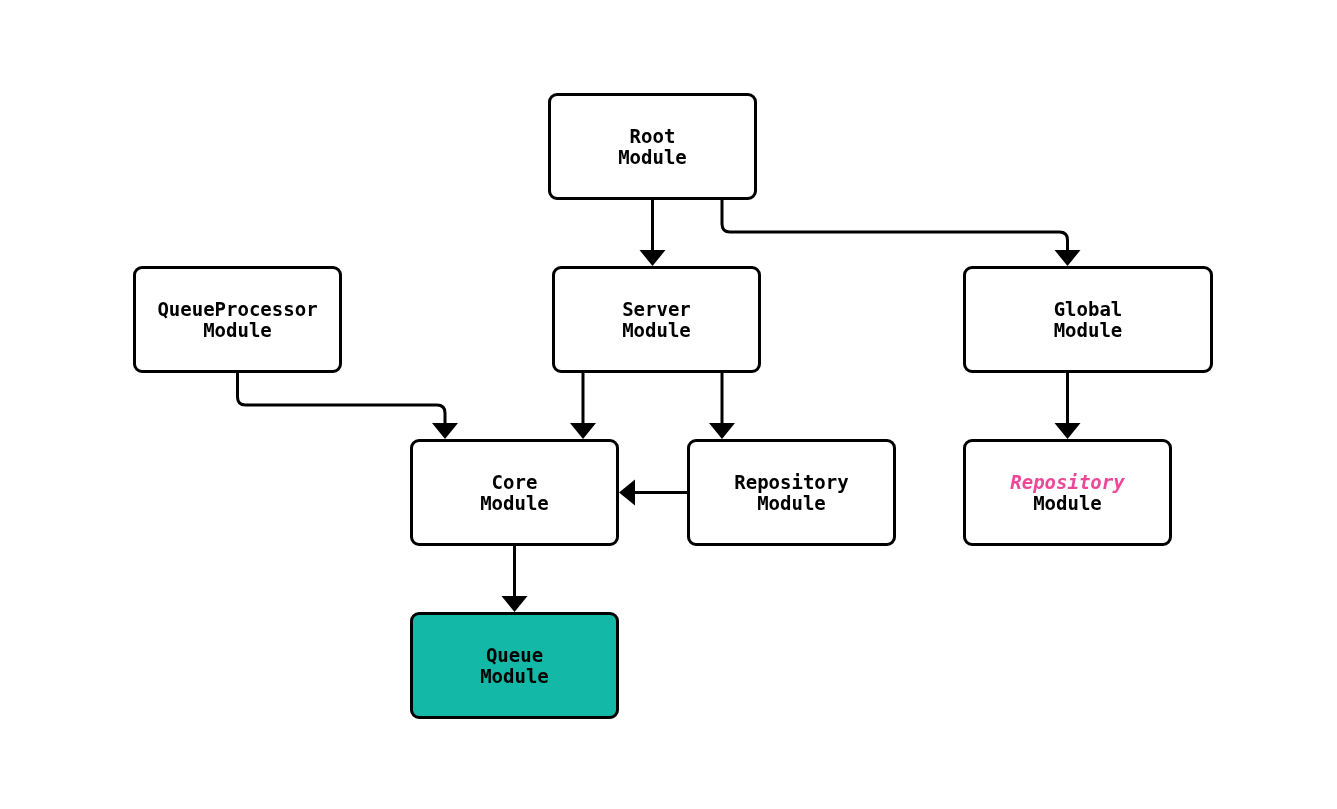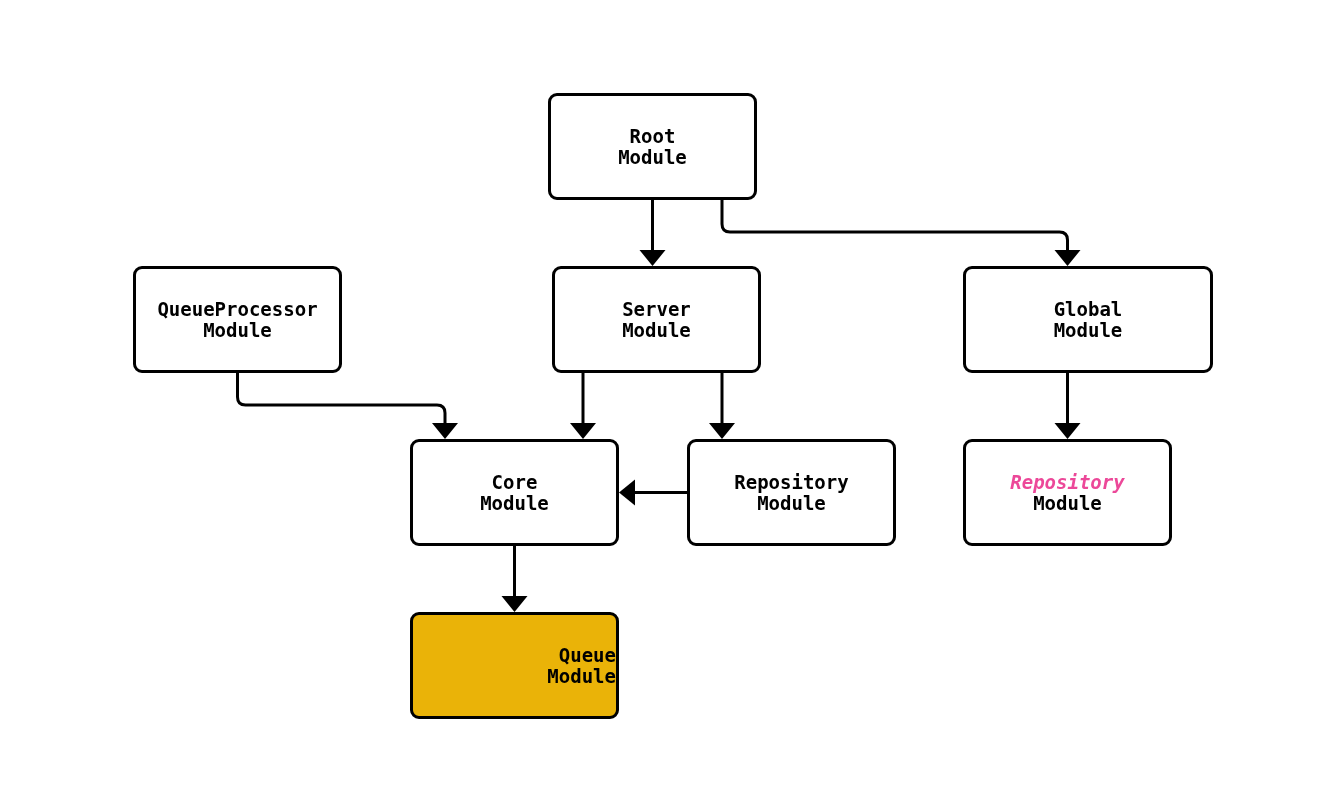--- a/index.html
+++ b/index.html
@@ -108,17 +108,17 @@
       <div class="line" style="color: rgb(0, 0, 0);">Module</div>
     </div>
     <div class="node" style="left: 687px; top: 439px; width: 209px; height: 107px; background: rgb(255, 255, 255); border-color: rgb(0, 0, 0);">
       <div class="line" style="color: rgb(0, 0, 0);">Repository</div>
       <div class="line" style="color: rgb(0, 0, 0);">Module</div>
     </div>
     <div class="node" style="left: 963px; top: 439px; width: 209px; height: 107px; background: rgb(255, 255, 255); border-color: rgb(0, 0, 0);">
       <div class="line" style="color: #ec4899; font-style: italic;">Repository</div>
       <div class="line" style="color: rgb(0, 0, 0);">Module</div>
     </div>
-    <div class="node" style="left: 410px; top: 612px; width: 209px; height: 107px; background: #eab308; border-color: rgb(0, 0, 0); align-items: flex-end;">
+    <div class="node" style="left: 410px; top: 612px; width: 209px; height: 107px; background: #14b8a6; border-color: rgb(0, 0, 0);">
       <div class="line" style="color: rgb(0, 0, 0);">Queue</div>
       <div class="line" style="color: rgb(0, 0, 0);">Module</div>
     </div>
   </div>
 
 </body></html>

